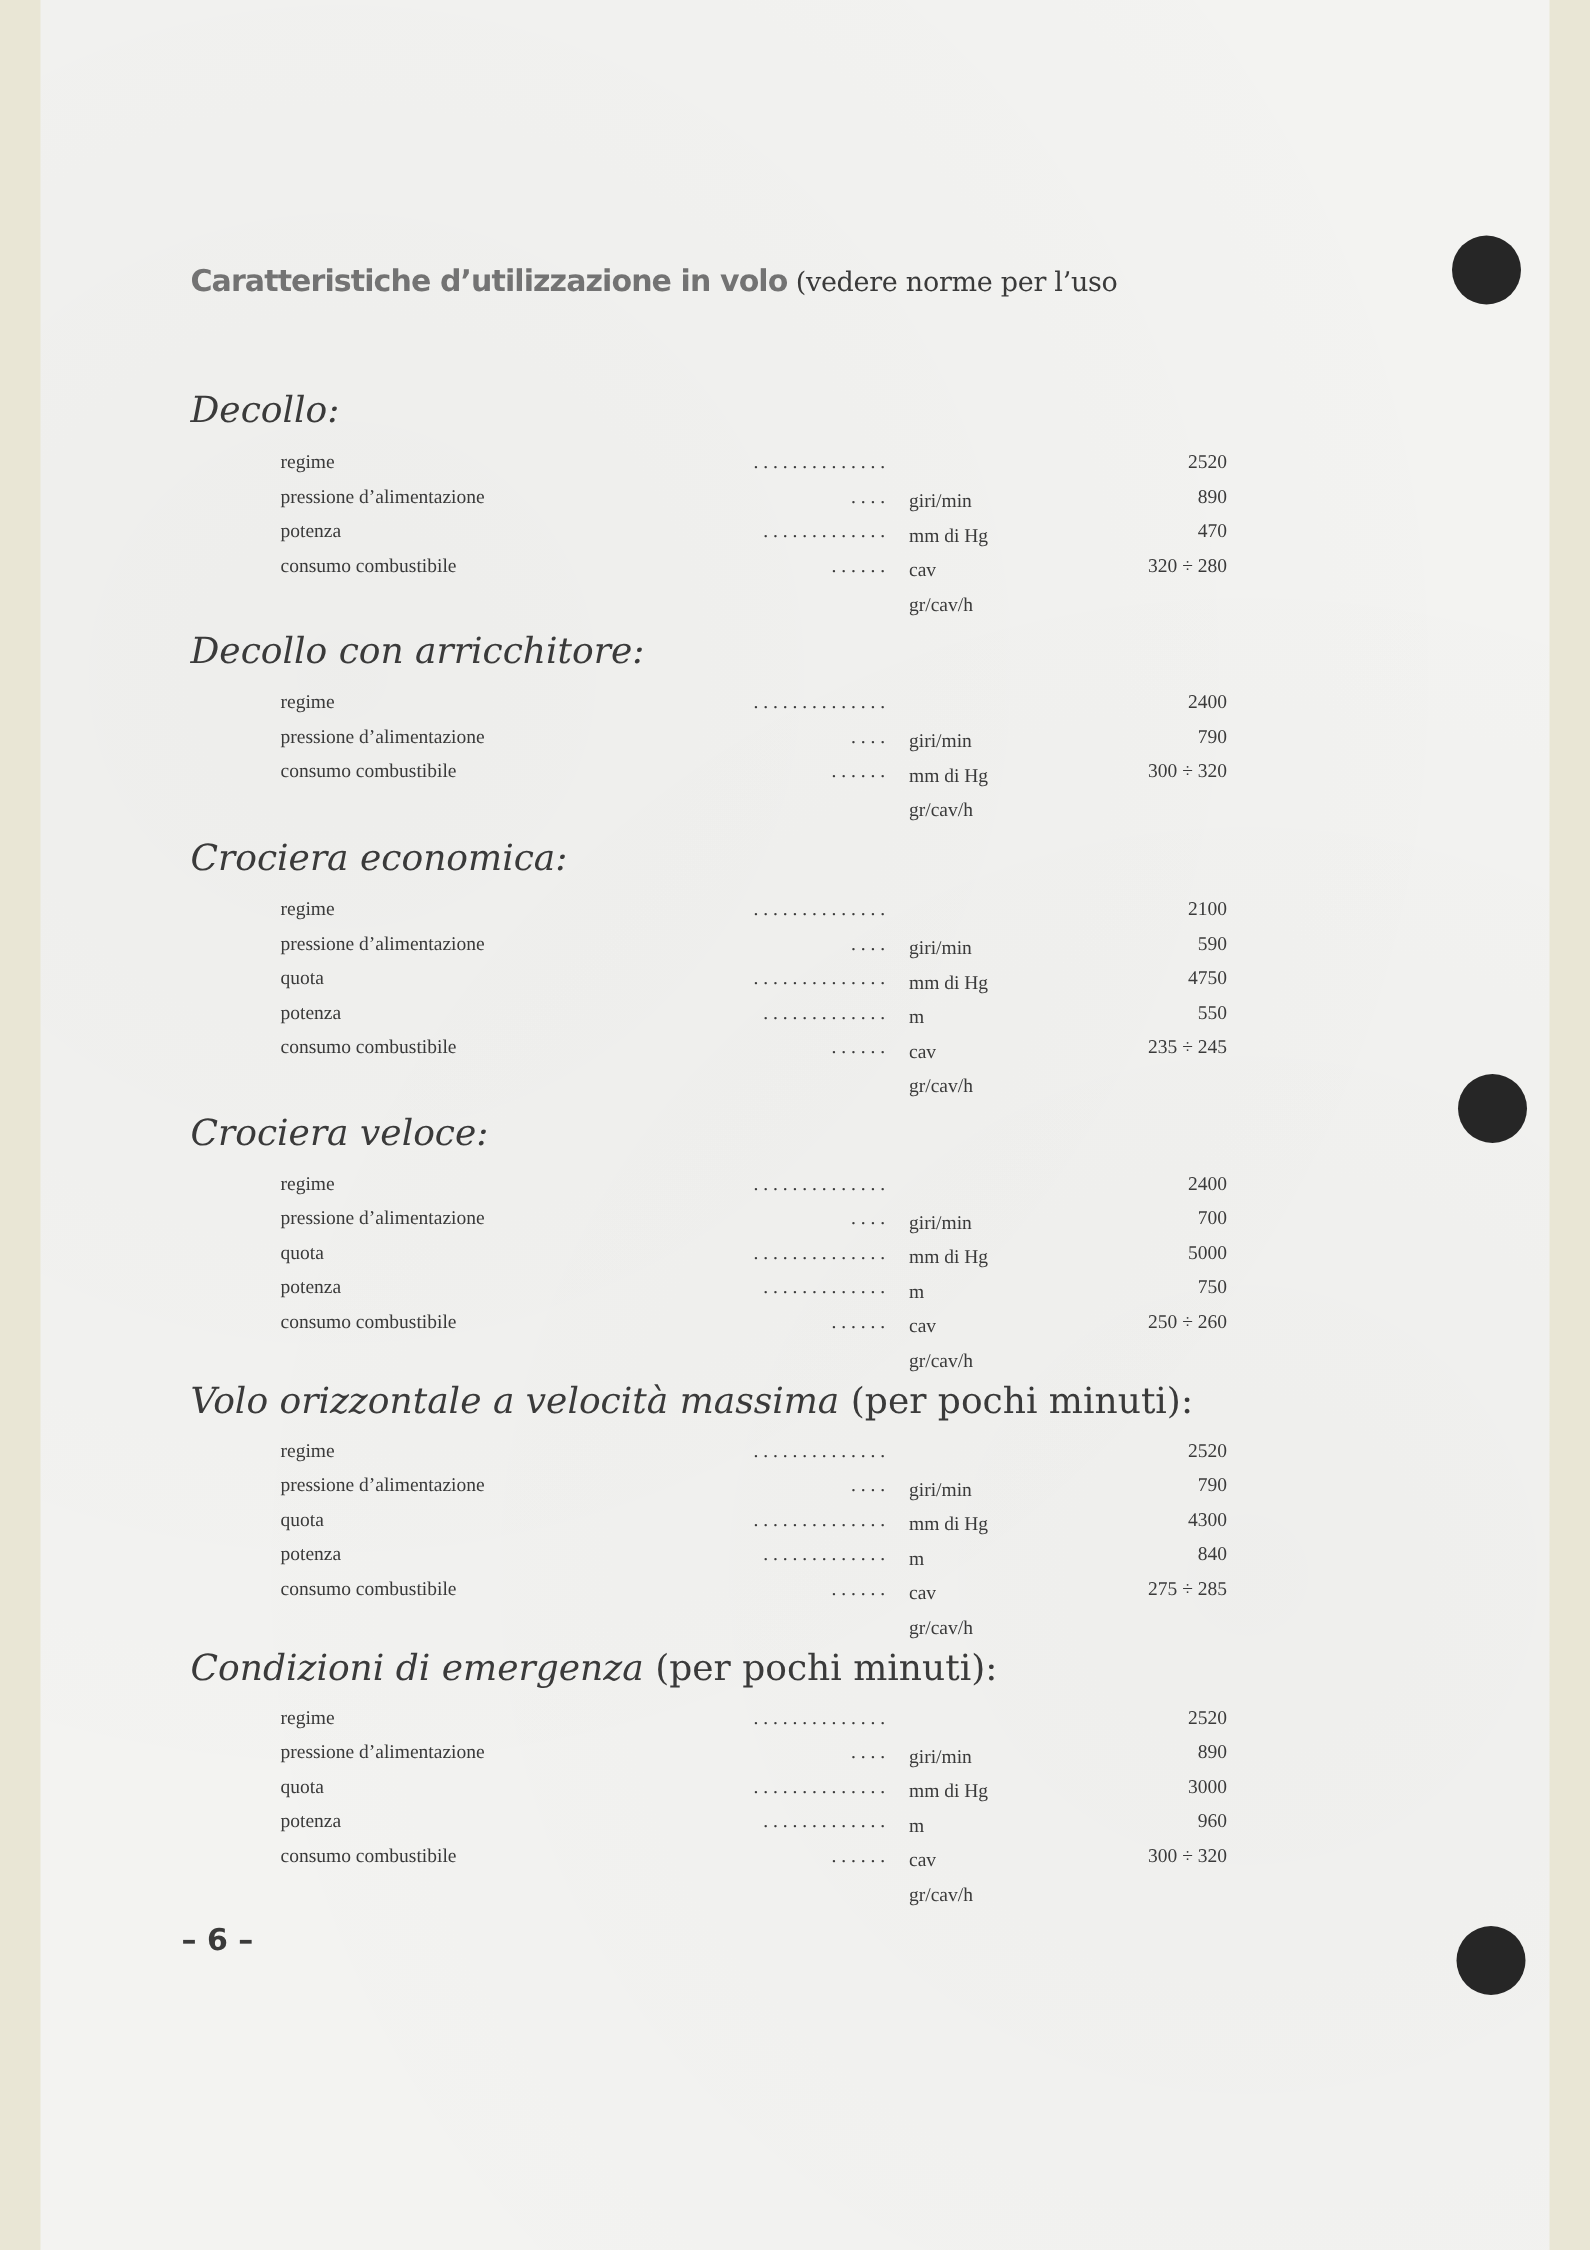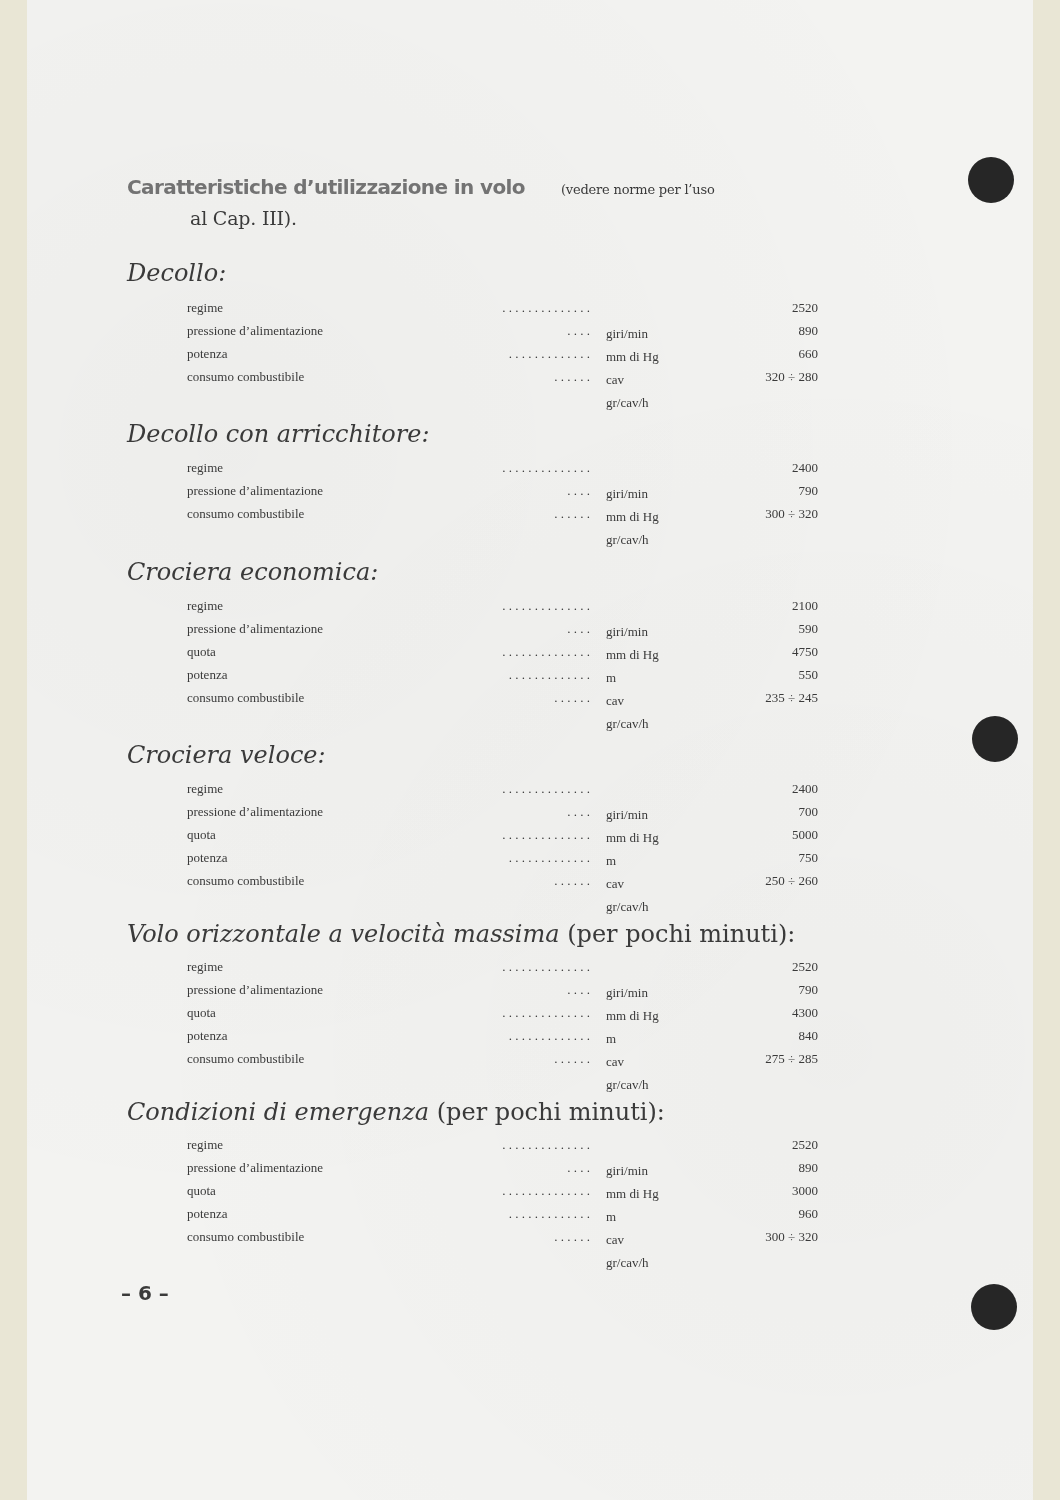--- a/index.html
+++ b/index.html
@@ -25,21 +25,21 @@
   .title {
     position: absolute; left: 127px; top: 173px; width: 700px;
     font-size: 21px; line-height: 28px;
     letter-spacing: -0.2px;
   }
   .title .bold {
     font-family: "DejaVu Sans", "Liberation Sans", sans-serif;
     font-weight: bold; font-size: 20px; color: #737373;
     letter-spacing: -0.6px;
   }
-  .title .normal { font-size: 13px; margin-left: 32px; }
+  .title .normal { font-size: 18px; }
   .title .line2 { display: block; padding-left: 63px; font-size: 19px; }
   .section-head {
     position: absolute; left: 127px;
     font-style: italic; font-size: 24px;
     white-space: nowrap;
   }
   .section-head .plain { font-style: normal; }
   .rows { position: absolute; left: 187px; width: 640px; }
   .row {
     position: relative; height: 23px; line-height: 23px;
@@ -63,21 +63,20 @@
 <body>
 
 <div class="page">
   <div class="hole" style="left:941px;top:157px;"></div>
   <div class="hole" style="left:945px;top:716px;"></div>
   <div class="hole" style="left:944px;top:1284px;"></div>
 </div>
 
 <div class="title">
   <span class="bold">Caratteristiche d’utilizzazione in volo</span><span class="normal"> (vedere norme per l’uso</span>
-  <span class="line2">al Cap. III).</span>
 </div>
 
 <div class="section-head" style="top:259px;">
   <span>Decollo:</span><span class="plain"></span>
 </div>
 <div class="rows" style="top:296px;">
   <div class="row">
       <span class="label">regime</span>
       <span class="dots">. . . . . . . . . . . . . .</span>
       <span class="unit">giri/min</span>
@@ -86,21 +85,21 @@
   <div class="row">
       <span class="label">pressione d’alimentazione</span>
       <span class="dots">. . . .</span>
       <span class="unit">mm di Hg</span>
       <span class="val">890</span>
     </div>
   <div class="row">
       <span class="label">potenza</span>
       <span class="dots">. . . . . . . . . . . . .</span>
       <span class="unit">cav</span>
-      <span class="val">660</span>
+      <span class="val">470</span>
     </div>
   <div class="row">
       <span class="label">consumo combustibile</span>
       <span class="dots">. . . . . .</span>
       <span class="unit">gr/cav/h</span>
       <span class="val">320 ÷ 280</span>
     </div>
 </div>
 
 <div class="section-head" style="top:420px;">

